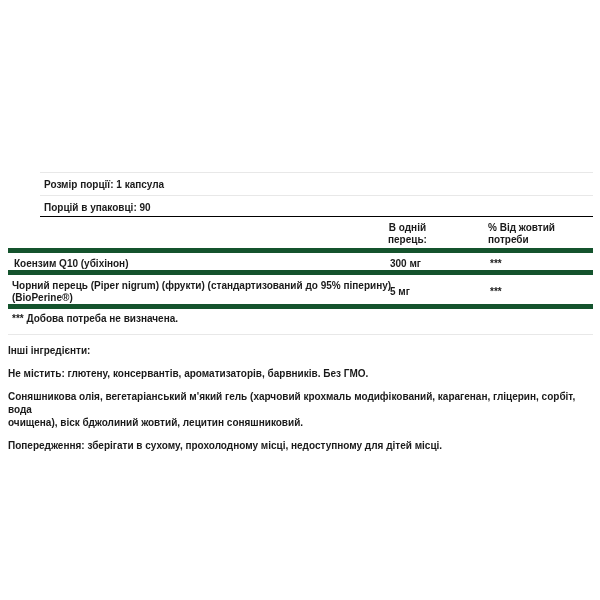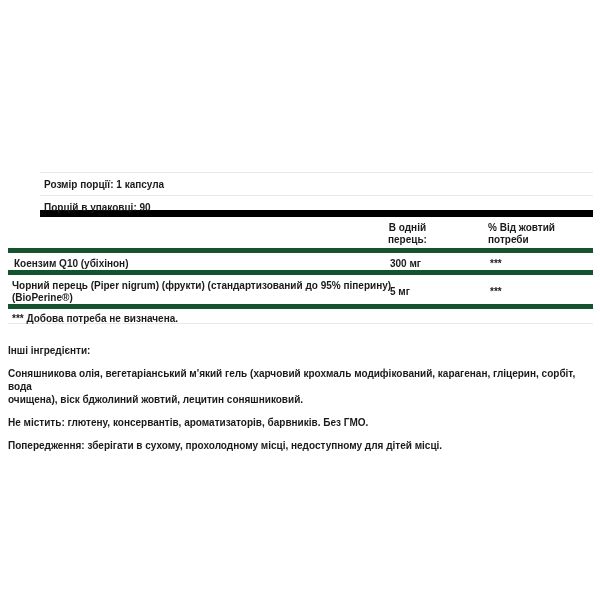--- a/index.html
+++ b/index.html
@@ -4,36 +4,36 @@
   <style>
     html, body { margin: 0; padding: 0; background: #ffffff; }
     body {
       width: 600px; height: 600px; position: relative; overflow: hidden;
       font-family: "Liberation Sans", "DejaVu Sans", sans-serif;
       color: #1a1a1a; font-size: 10px; font-weight: bold;
     }
     .panel { position: absolute; left: 8px; top: 172px; width: 585px; }
     .row { border-top: 1px solid #e8e8e8; box-sizing: border-box; position: relative; margin-left: 32px; }
     .row.meta { height: 23px; padding: 6px 4px 0 4px; }
-    .row.meta.last { border-bottom: 7px solid #000000; height: 22px; }
+    .row.meta.last { border-bottom: 1px solid #000000; height: 22px; }
     .table { margin-top: 0; }
     .thead { height: 31px; position: relative; }
     .thead .c2 { position: absolute; left: 380px; top: 5px; line-height: 12px; text-align: center; }
     .thead .c3 { position: absolute; left: 480px; top: 5px; line-height: 12px; }
     .trow { border-top: 5px solid #14532d; position: relative; box-sizing: border-box; }
     .trow .c1 { position: absolute; left: 4px; line-height: 12px; }
     .trow .c2 { position: absolute; left: 382px; }
     .trow .c3 { position: absolute; left: 482px; }
     .r1 { height: 22px; }
     .r1 .c1 { top: 5px; left: 6px; }
     .r1 .c2, .r1 .c3 { top: 5px; }
     .r2 { height: 34px; }
     .r2 .c1 { top: 5px; }
     .r2 .c2, .r2 .c3 { top: 11px; }
-    .r3 { height: 20px; border-bottom: 1px solid #e8e8e8; }
+    .r3 { height: 31px; border-bottom: 1px solid #e8e8e8; }
     .r3 .c1 { top: 4px; }
     .notes { position: absolute; left: 8px; top: 344px; width: 585px; }
     .notes p { margin: 0 0 10px 0; line-height: 13px; }
   </style>
 </head>
 <body>
 
 <div class="panel">
   <div class="row meta">
     <span>Розмір порції: 1 капсула</span>
@@ -70,19 +70,19 @@
     </div>
 
     <div class="trow r3">
       <span class="c1">*** Добова потреба не визначена.</span>
     </div>
   </div>
 </div>
 
 <div class="notes">
   <p>Інші інгредієнти:</p>
+  <p>Не містить: глютену, консервантів, ароматизаторів, барвників. Без ГМО.</p>
   <p>
     <span>Соняшникова олія, вегетаріанський м'який гель (харчовий крохмаль модифікований, карагенан, гліцерин, сорбіт, вода</span><br>
     <span>очищена), віск бджолиний жовтий, лецитин соняшниковий.</span>
   </p>
-  <p>Не містить: глютену, консервантів, ароматизаторів, барвників. Без ГМО.</p>
   <p>Попередження: зберігати в сухому, прохолодному місці,  недоступному для дітей місці.</p>
 </div>
 
 </body></html>

